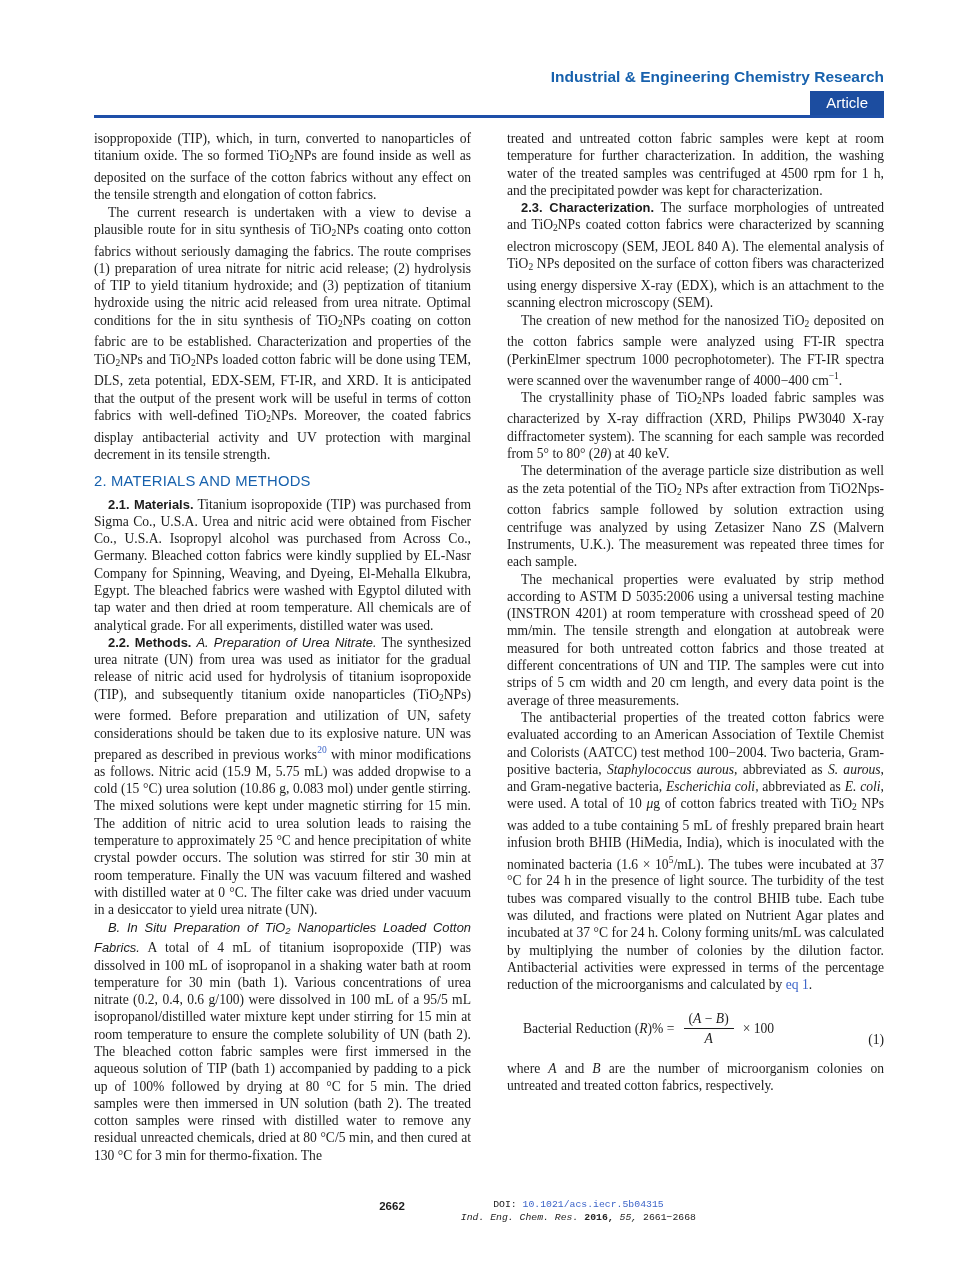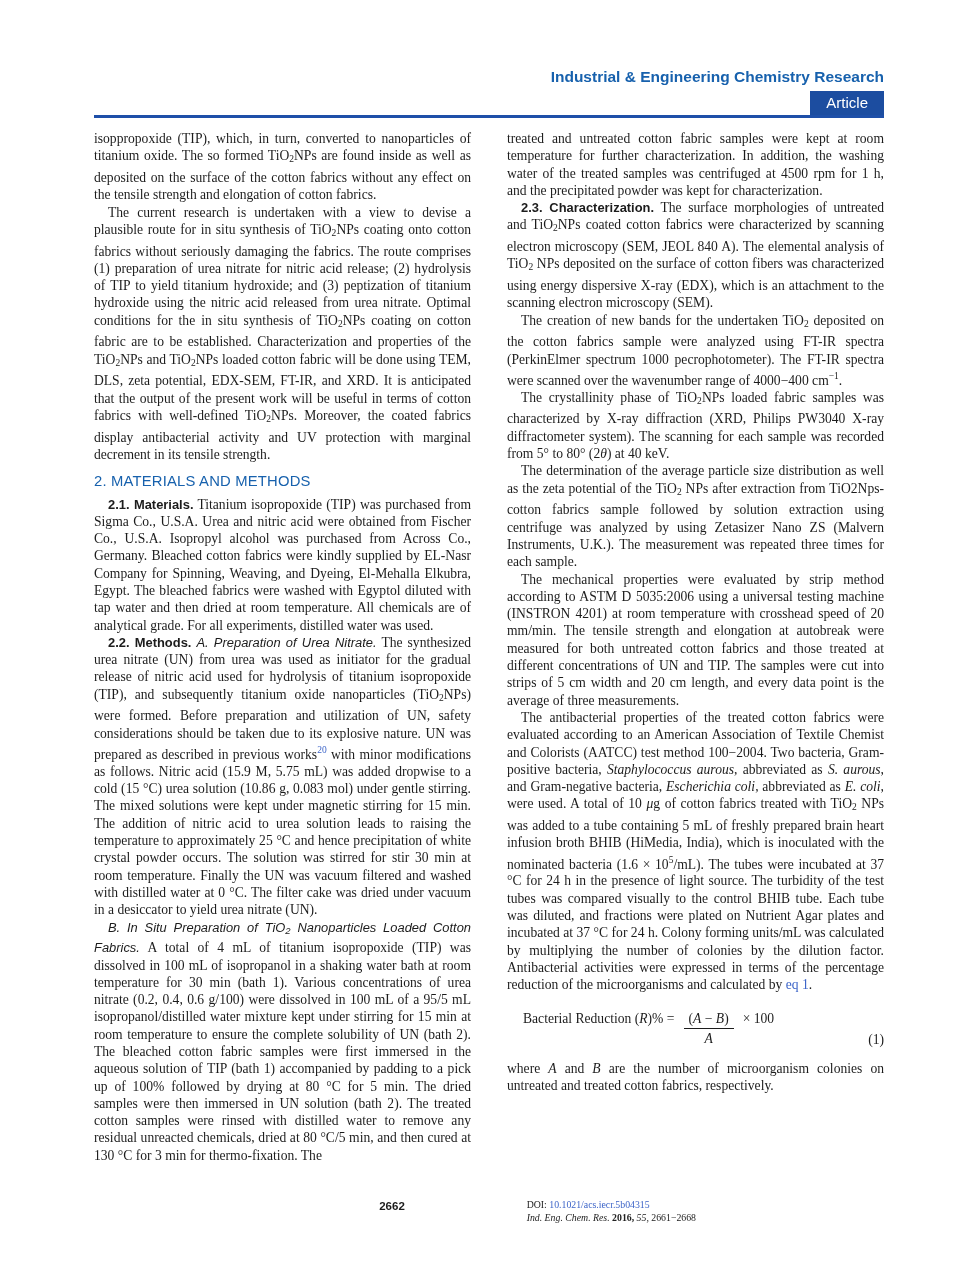--- a/index.html
+++ b/index.html
@@ -17,28 +17,28 @@
   .para.indent{text-indent:14px;}
   h2.sec{font-family:"Liberation Sans",sans-serif;color:var(--accent);font-size:14.8px;font-weight:normal;margin:10px 0 5px 0;letter-spacing:.2px;}
   .bs{font-family:"Liberation Sans",sans-serif;font-weight:bold;font-size:0.95em;}
   .is{font-family:"Liberation Sans",sans-serif;font-style:italic;font-size:0.95em;}
   .i{font-style:italic;}
   .sub{font-size:0.7em;vertical-align:-0.25em;}
   .sup{font-size:0.7em;vertical-align:super;}
   .supl{font-size:0.7em;vertical-align:super;color:var(--link);}
   .link{color:var(--link);}
   .equation{display:flex;align-items:center;margin:16px 0 12px 0;padding-left:16px;}
-  .eq-body{display:flex;align-items:flex-start;gap:9px;}
+  .eq-body{display:flex;align-items:center;gap:9px;}
   .frac{display:inline-flex;flex-direction:column;align-items:center;line-height:1.3;}
   .frac .num{border-bottom:1.2px solid var(--text);padding:0 5px 1px;}
   .frac .den{padding-top:1px;}
   .eq-num{margin-left:auto;align-self:flex-end;}
   .footer{position:absolute;left:0;top:1198px;width:784px;height:40px;}
   .page-num{position:absolute;left:50%;transform:translateX(-50%);top:2px;font-family:"Liberation Sans",sans-serif;font-weight:bold;font-size:11.5px;}
-  .citation{position:absolute;right:88px;top:0;text-align:left;font-family:Liberation Serif, serif;font-size:9.8px;line-height:13px;color:#222;}
+  .citation{position:absolute;right:88px;top:0;text-align:center;font-family:Liberation Mono, monospace;font-size:9.8px;line-height:13px;color:#222;}
   .citation .b{font-weight:bold;}
 </style>
 </head>
 <body>
 
 <div class="page">
   <div class="header">
     <span class="journal">Industrial &amp; Engineering Chemistry Research</span>
     <span class="badge">Article</span>
   </div>
@@ -50,21 +50,21 @@
         <h2 class="sec">2. MATERIALS AND METHODS</h2>
         <p class="para indent"><span class="bs">2.1. Materials.</span><span> Titanium isopropoxide (TIP) was purchased from Sigma Co., U.S.A. Urea and nitric acid were obtained from Fischer Co., U.S.A. Isopropyl alcohol was purchased from Across Co., Germany. Bleached cotton fabrics were kindly supplied by EL-Nasr Company for Spinning, Weaving, and Dyeing, El-Mehalla Elkubra, Egypt. The bleached fabrics were washed with Egyptol diluted with tap water and then dried at room temperature. All chemicals are of analytical grade. For all experiments, distilled water was used.</span></p>
         <p class="para indent"><span class="bs">2.2. Methods.</span><span> </span><span class="is">A. Preparation of Urea Nitrate.</span><span> The synthesized urea nitrate (UN) from urea was used as initiator for the gradual release of nitric acid used for hydrolysis of titanium isopropoxide (TIP), and subsequently titanium oxide nanoparticles (TiO</span><span class="sub">2</span><span>NPs) were formed. Before preparation and utilization of UN, safety considerations should be taken due to its explosive nature. UN was prepared as described in previous works</span><span class="supl">20</span><span> with minor modifications as follows. Nitric acid (15.9 M, 5.75 mL) was added dropwise to a cold (15 °C) urea solution (10.86 g, 0.083 mol) under gentle stirring. The mixed solutions were kept under magnetic stirring for 15 min. The addition of nitric acid to urea solution leads to raising the temperature to approximately 25 °C and hence precipitation of white crystal powder occurs. The solution was stirred for stir 30 min at room temperature. Finally the UN was vacuum filtered and washed with distilled water at 0 °C. The filter cake was dried under vacuum in a desiccator to yield urea nitrate (UN).</span></p>
         <p class="para indent"><span class="is">B. In Situ Preparation of TiO</span><span class="is sub">2</span><span class="is"> Nanoparticles Loaded Cotton Fabrics.</span><span> A total of 4 mL of titanium isopropoxide (TIP) was dissolved in 100 mL of isopropanol in a shaking water bath at room temperature for 30 min (bath 1). Various concentrations of urea nitrate (0.2, 0.4, 0.6 g/100) were dissolved in 100 mL of a 95/5 mL isopropanol/distilled water mixture kept under stirring for 15 min at room temperature to ensure the complete solubility of UN (bath 2). The bleached cotton fabric samples were first immersed in the aqueous solution of TIP (bath 1) accompanied by padding to a pick up of 100% followed by drying at 80 °C for 5 min. The dried samples were then immersed in UN solution (bath 2). The treated cotton samples were rinsed with distilled water to remove any residual unreacted chemicals, dried at 80 °C/5 min, and then cured at 130 °C for 3 min for thermo-fixation. The</span></p>
       </div>
 
     <div class="col">
       <div>
           <p class="para"><span>treated and untreated cotton fabric samples were kept at room temperature for further characterization. In addition, the washing water of the treated samples was centrifuged at 4500 rpm for 1 h, and the precipitated powder was kept for characterization.</span></p>
           <p class="para indent"><span class="bs">2.3. Characterization.</span><span> The surface morphologies of untreated and TiO</span><span class="sub">2</span><span>NPs coated cotton fabrics were characterized by scanning electron microscopy (SEM, JEOL 840 A). The elemental analysis of TiO</span><span class="sub">2</span><span> NPs deposited on the surface of cotton fibers was characterized using energy dispersive X-ray (EDX), which is an attachment to the scanning electron microscopy (SEM).</span></p>
-          <p class="para indent"><span>The creation of new bands for the undertaken TiO</span><span class="sub">2</span><span> deposited on the cotton fabrics sample were analyzed using FT-IR spectra (PerkinElmer spectrum 1000 pecrophotometer). The FT-IR spectra were scanned over the wavenumber range of 4000−400 cm</span><span class="sup">−1</span><span>.</span></p>
+          <p class="para indent"><span>The creation of new method for the nanosized TiO</span><span class="sub">2</span><span> deposited on the cotton fabrics sample were analyzed using FT-IR spectra (PerkinElmer spectrum 1000 pecrophotometer). The FT-IR spectra were scanned over the wavenumber range of 4000−400 cm</span><span class="sup">−1</span><span>.</span></p>
           <p class="para indent"><span>The crystallinity phase of TiO</span><span class="sub">2</span><span>NPs loaded fabric samples was characterized by X-ray diffraction (XRD, Philips PW3040 X-ray diffractometer system). The scanning for each sample was recorded from 5° to 80° (2</span><span class="i">θ</span><span>) at 40 keV.</span></p>
           <p class="para indent"><span>The determination of the average particle size distribution as well as the zeta potential of the TiO</span><span class="sub">2</span><span> NPs after extraction from TiO2Nps-cotton fabrics sample followed by solution extraction using centrifuge was analyzed by using Zetasizer Nano ZS (Malvern Instruments, U.K.). The measurement was repeated three times for each sample.</span></p>
           <p class="para indent"><span>The mechanical properties were evaluated by strip method according to ASTM D 5035:2006 using a universal testing machine (INSTRON 4201) at room temperature with crosshead speed of 20 mm/min. The tensile strength and elongation at autobreak were measured for both untreated cotton fabrics and those treated at different concentrations of UN and TIP. The samples were cut into strips of 5 cm width and 20 cm length, and every data point is the average of three measurements.</span></p>
           <p class="para indent"><span>The antibacterial properties of the treated cotton fabrics were evaluated according to an American Association of Textile Chemist and Colorists (AATCC) test method 100−2004. Two bacteria, Gram-positive bacteria, </span><span class="i">Staphylococcus aurous</span><span>, abbreviated as </span><span class="i">S. aurous</span><span>, and Gram-negative bacteria, </span><span class="i">Escherichia coli</span><span>, abbreviated as </span><span class="i">E. coli</span><span>, were used. A total of 10 </span><span class="i">μ</span><span>g of cotton fabrics treated with TiO</span><span class="sub">2</span><span> NPs was added to a tube containing 5 mL of freshly prepared brain heart infusion broth BHIB (HiMedia, India), which is inoculated with the nominated bacteria (1.6 × 10</span><span class="sup">5</span><span>/mL). The tubes were incubated at 37 °C for 24 h in the presence of light source. The turbidity of the test tubes was compared visually to the control BHIB tube. Each tube was diluted, and fractions were plated on Nutrient Agar plates and incubated at 37 °C for 24 h. Colony forming units/mL was calculated by multiplying the number of colonies by the dilution factor. Antibacterial activities were expressed in terms of the percentage reduction of the microorganisms and calculated by </span><span class="link">eq 1</span><span>.</span></p>
         </div>
 
       <div class="equation">
         <div class="eq-body">
           <span class="eq-lhs"><span>Bacterial Reduction (</span><span class="i">R</span><span>)% =</span></span>
           <span class="frac">

